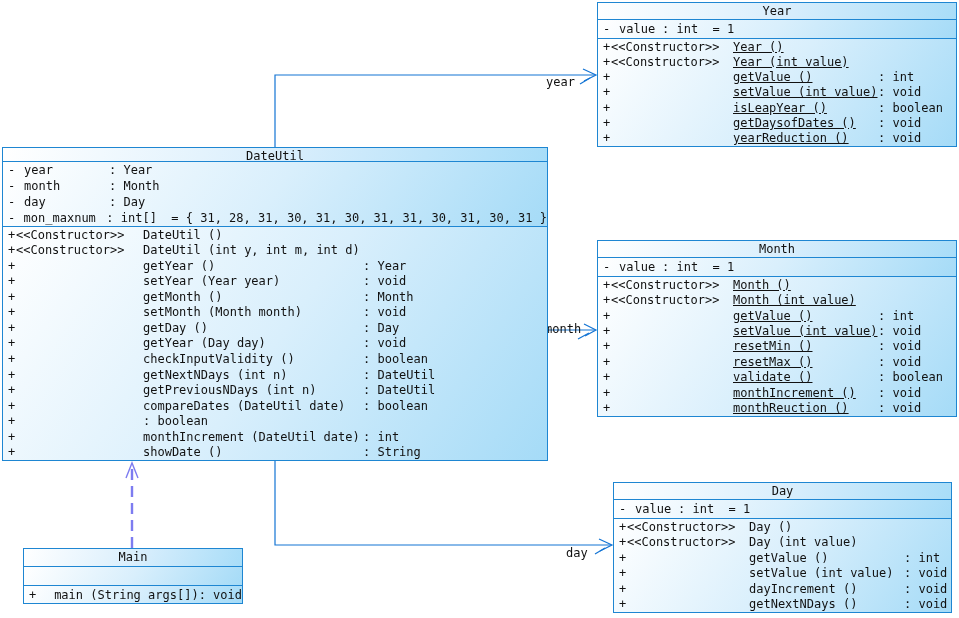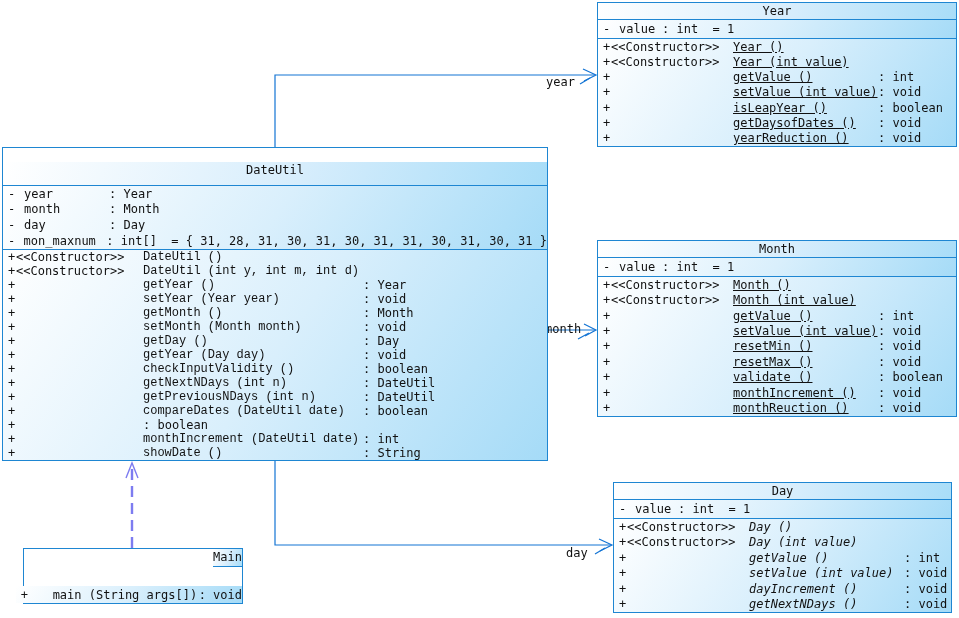--- a/index.html
+++ b/index.html
@@ -27,35 +27,35 @@
     background:linear-gradient(125deg,#ffffff 0%,#d9effc 50%,#a5dbf7 100%);
   }
   .attrs{border-bottom:1px solid #1e86d2;}
   .methods{flex:1;}
   .row{display:flex;align-items:center;padding-left:5px;flex:1;min-height:0;}
   .row span{white-space:pre;display:inline-block;}
   .sign{width:8px;}
   .attrs .sign{width:16px;}
   
   .c-dateutil{left:2px;top:147px;width:546px;height:314px;}
-  .c-dateutil .ctitle{height:24px;line-height:17px;margin-top:14px;}
+  .c-dateutil .ctitle{height:14px;line-height:17px;}
   .c-dateutil .attrs{height:65px;}
   .c-dateutil .attrs .aname{width:85px;}
   .c-dateutil .methods .prefix{width:127px;}
-  .c-dateutil .methods .mname{width:220px;font-family:Liberation Mono, monospace;}
+  .c-dateutil .methods .mname{width:220px;}
   .c-year{left:597px;top:2px;width:360px;height:145px;}
   .c-month{left:597px;top:240px;width:360px;height:177px;}
   .c-day{left:613px;top:482px;width:339px;height:131px;}
   .c-year .ctitle,.c-month .ctitle,.c-day .ctitle{height:17px;line-height:16px;}
   .c-year .attrs,.c-month .attrs,.c-day .attrs{height:19px;}
   .c-year .attrs .aname,.c-month .attrs .aname,.c-day .attrs .aname{width:43px;}
   .c-year .methods .prefix,.c-month .methods .prefix,.c-day .methods .prefix{width:122px;}
   .c-year .methods .mname,.c-month .methods .mname{width:145px;text-decoration:underline;}
-  .c-day .methods .mname{width:155px;font-style:italic;}
-  .c-main{left:23px;top:548px;width:220px;height:56px;align-items:flex-end;}
+  .c-day .methods .mname{width:155px;}
+  .c-main{left:23px;top:548px;width:220px;height:56px;}
   .c-main .ctitle{height:18px;line-height:17px;}
   .c-main .attrs{height:19px;}
   .c-main .methods .sign{width:16px;}
   .c-main .methods .prefix{width:0;}
   .c-main .methods .mname{width:146px;padding-left:16px;}
   
   .lbl-year{left:546px;top:76px;}
   .lbl-month{left:545px;top:323px;}
   .lbl-day{left:566px;top:547px;}
 </style>

